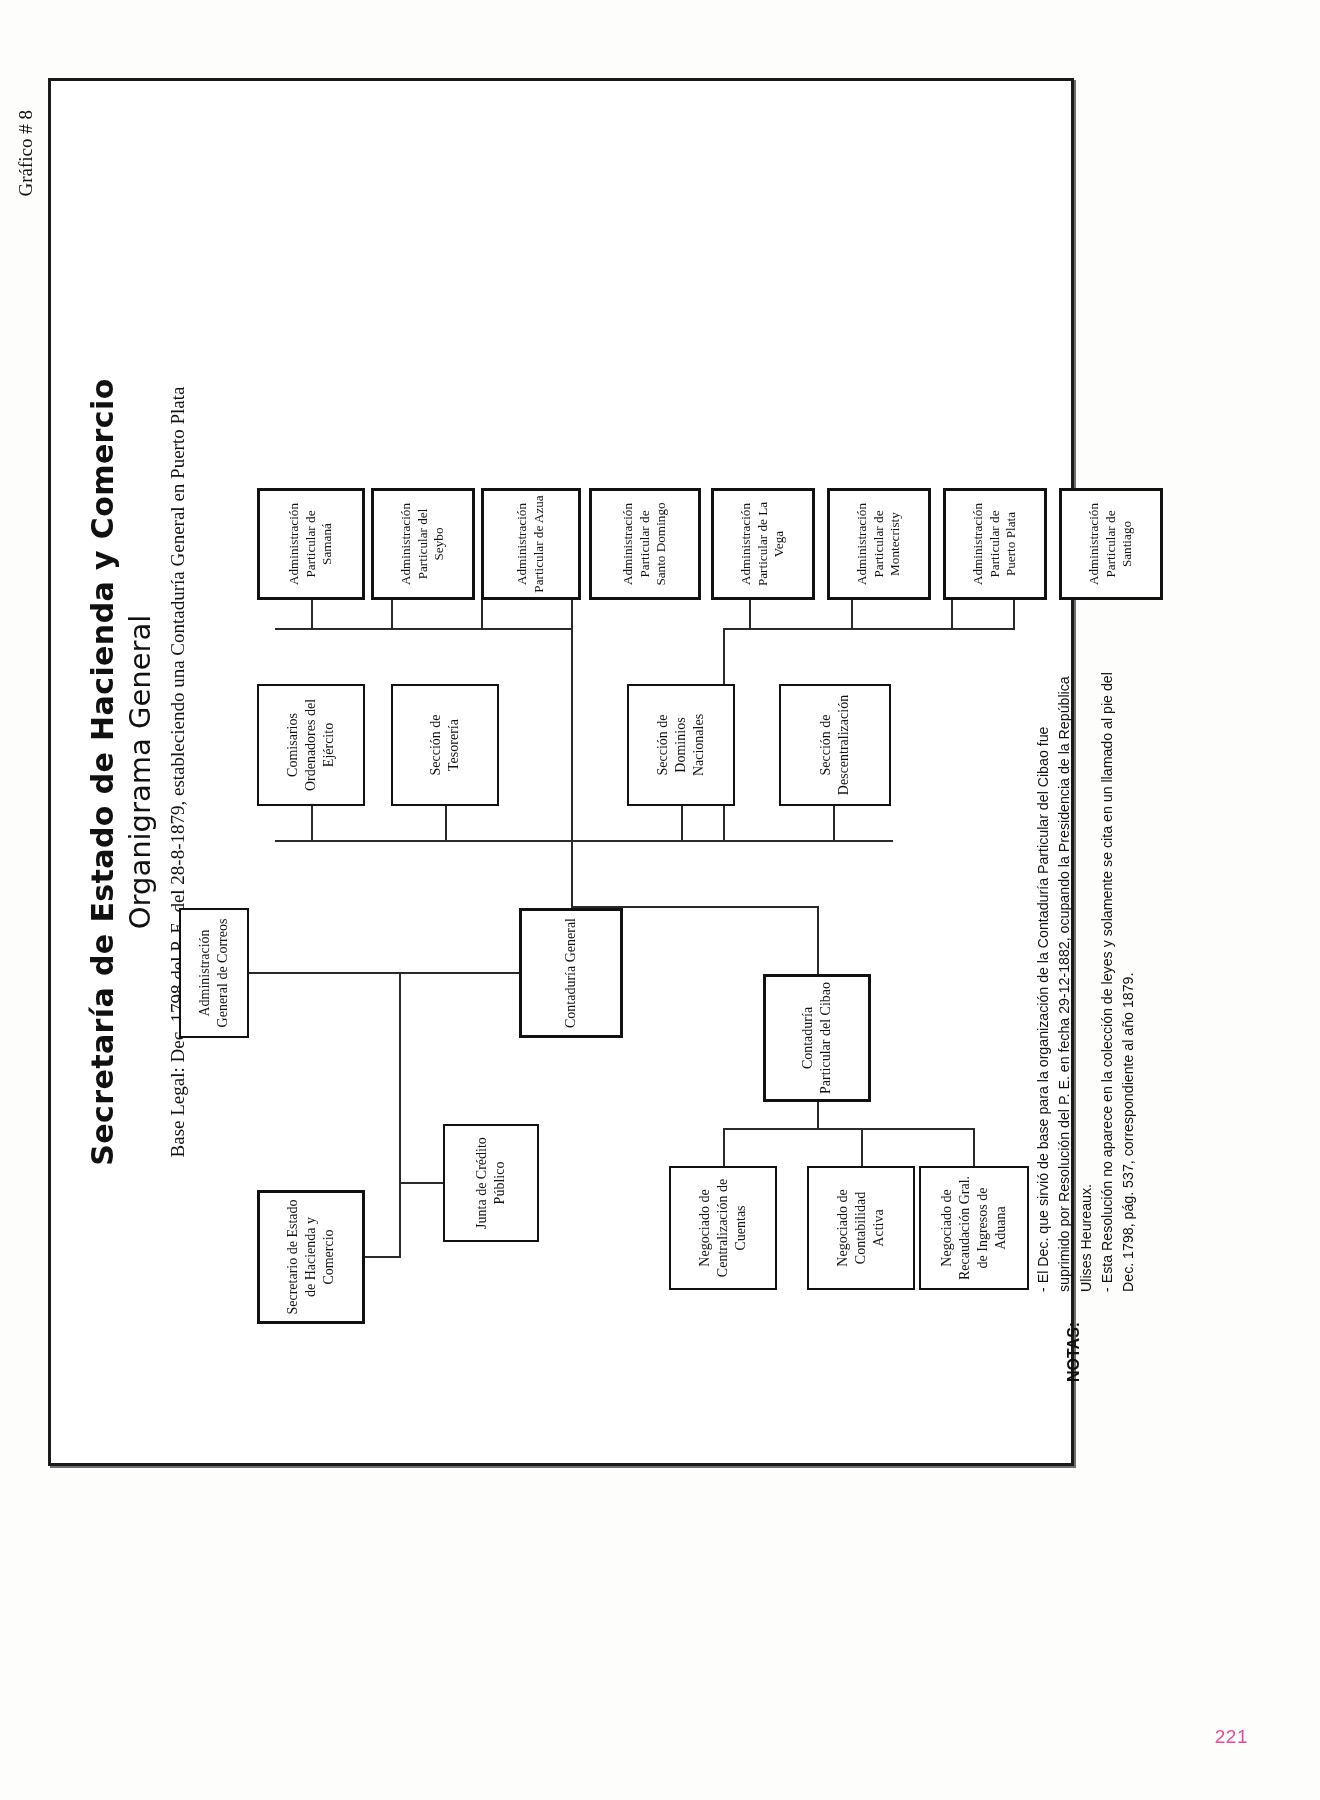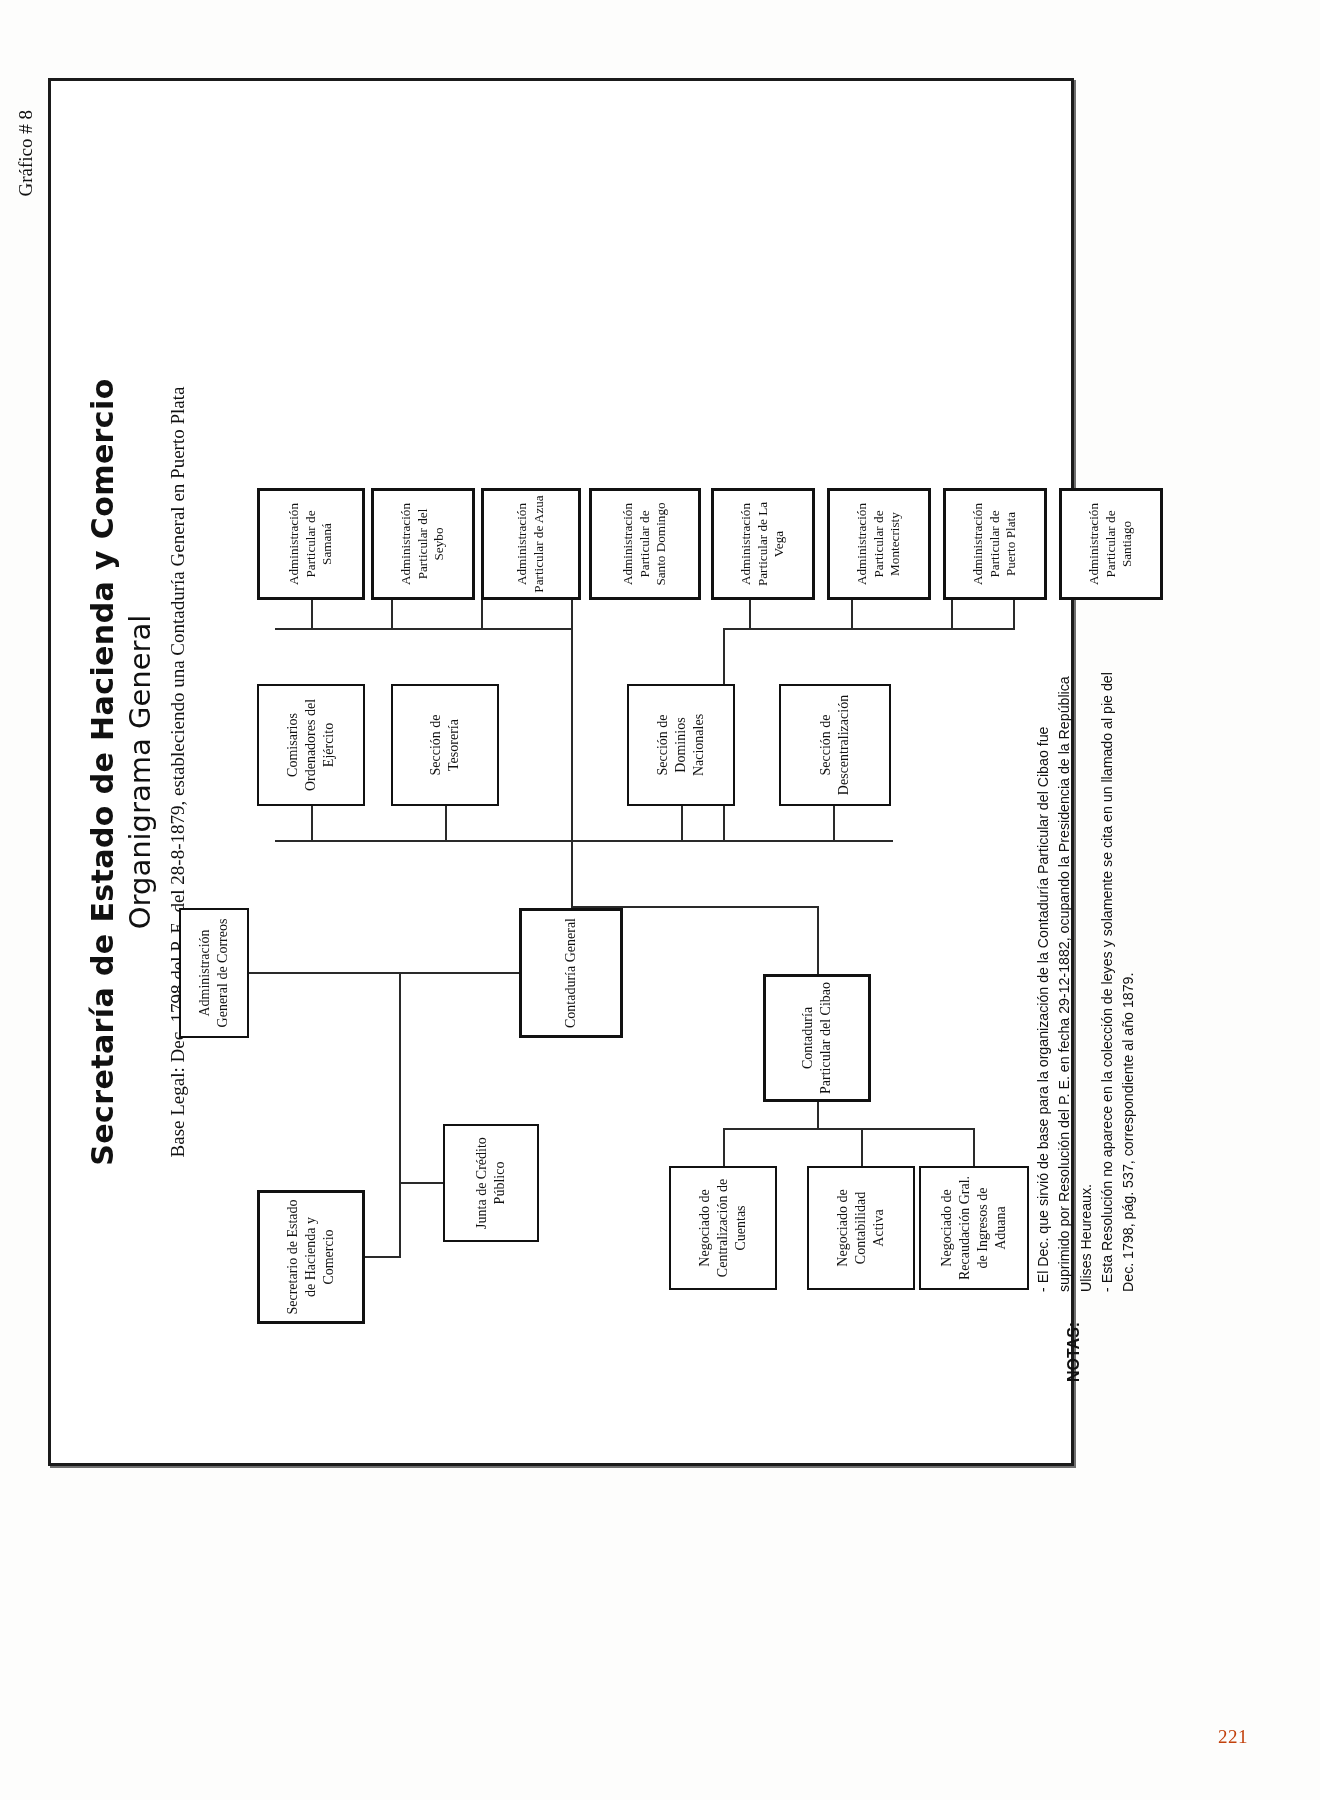--- a/index.html
+++ b/index.html
@@ -21,23 +21,23 @@
     left:48px;top:78px;
     width:1020px;height:1382px;
     border:3px solid #1b1b1b;
     box-shadow:2px 2px 0 #6f6f6f;
     background:#ffffff;
   }
   
   #folio{
     position:absolute;
     right:72px;bottom:52px;
-    font-size:19px;color:#c2410c;
+    font-size:19px;color:#ec4899;
     letter-spacing:.5px;
-    font-family:Liberation Serif, serif;
+    font-family:Liberation Sans, sans-serif;
   }
 
   
   #rot{
     position:absolute;
     left:50%;top:50%;
     width:1340px;height:1000px;
     margin-left:-670px;margin-top:-500px;
     transform:rotate(-90deg);
     transform-origin:50% 50%;

